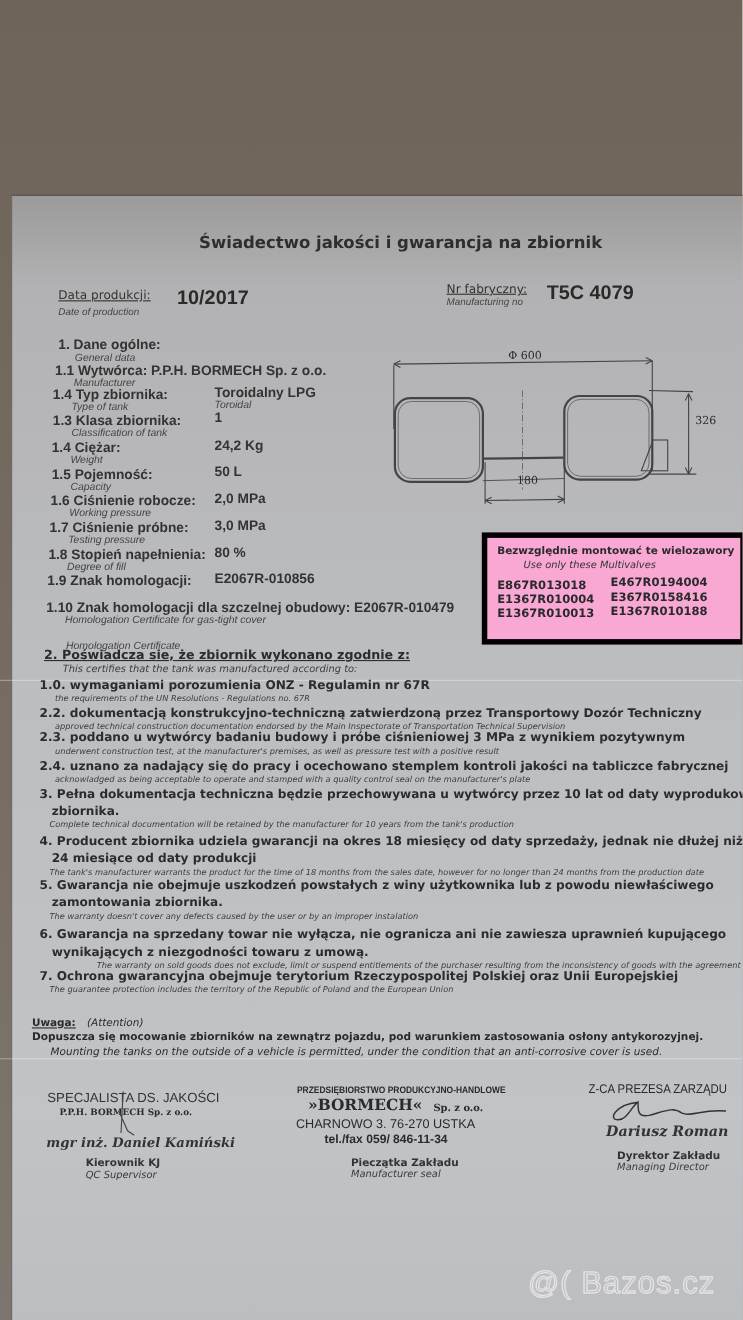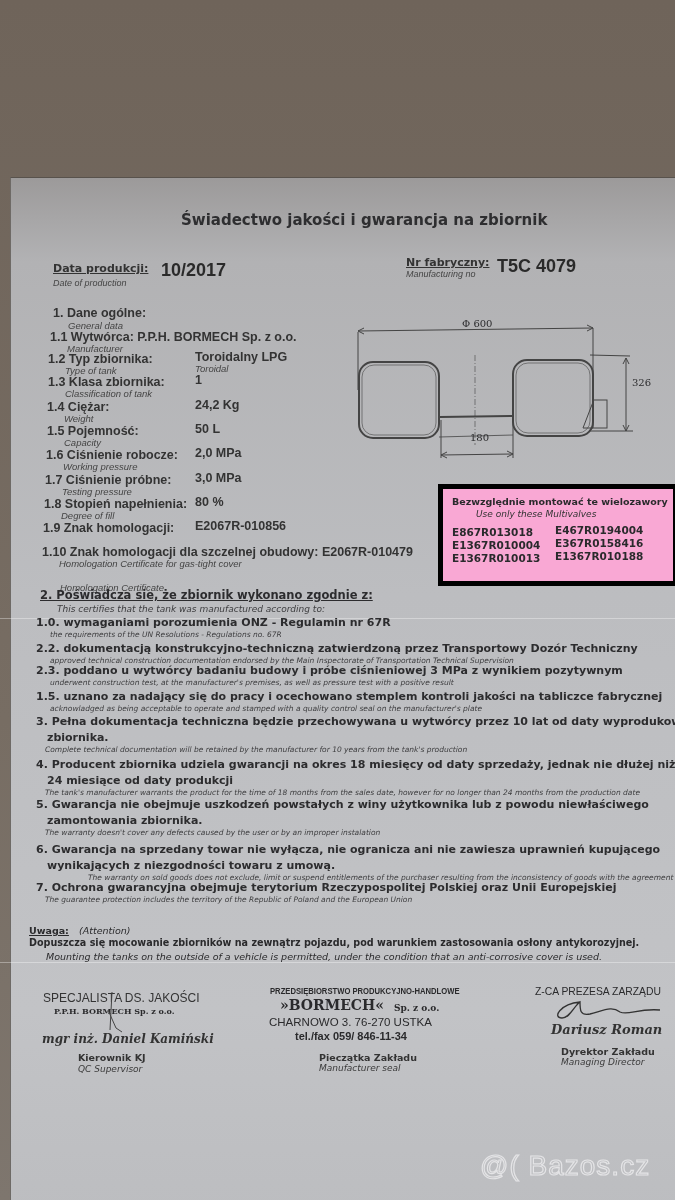--- a/index.html
+++ b/index.html
@@ -8,21 +8,21 @@
     background: linear-gradient(180deg, #6f645a 0%, #776d63 60%, #7e766e 100%);
     font-family: "DejaVu Sans", sans-serif; color:#2a2a2c;
   }
   .paper {
     position:absolute; left:10px; top:177px; width:680px; height:1040px;
     background: linear-gradient(180deg, #9c9a9a 0%, #b2b2b4 8%, #bcbdc0 40%, #c2c3c6 80%, #bcbdc0 100%);
     border-top:1px solid #58524c; border-left:1px solid #6e6a66;
   }
   .abs { position:absolute; white-space:nowrap; }
   .title { left:145px; top:211px; font-size:15px; font-weight:bold; color:#2e2e30;margin-left:36px; }
-  .lbl-u { font-size:11px; font-weight:bold; text-decoration:underline; color:#333; }
+  .lbl-u { font-size:11px; font-weight:normal; text-decoration:underline; color:#333; }
   .en { font-size:9px; font-style:italic; color:#444; font-family:"Liberation Sans", sans-serif; }
   .big { font-size:18px; font-weight:bold; font-family:"Liberation Sans", sans-serif; color:#2a2a2a; }
   .fld { font-size:12.5px; font-weight:bold; font-family:"Liberation Sans", sans-serif; color:#333; }
   .fld-en { font-size:9.5px; font-style:italic; font-family:"Liberation Sans", sans-serif; color:#444; }
   .valtxt { font-size:12.5px; font-weight:bold; font-family:"Liberation Sans", sans-serif; color:#333; }
   .sec { font-size:11px; font-weight:bold; color:#2c2c2e; }
   .sec-en { font-size:7.5px; font-style:italic; color:#3c3c3e; }
   .valves {
     position:absolute; left:438px; top:484px; width:230px; height:92px;
     border:5px solid #000000; background:#f9a8d4;
@@ -58,21 +58,21 @@
 <div class="abs big" style="left:497px;top:256px">T5C 4079</div>
 
 <div class="abs fld" style="left:53px;top:306px">1. Dane ogólne:</div>
 <div class="abs fld-en" style="left:68px;top:320px">General data</div>
 
 <div id="fields">
     <div class="abs fld" style="left: 50px; top: 330px;">1.1 Wytwórca: P.P.H. BORMECH Sp. z o.o.</div>
     <div class="abs fld-en" style="left: 67px; top: 343px;">Manufacturer</div>
     <div class="abs valtxt" style="left: 195px; top: 328px;"></div>
     <div class="abs fld-en" style="left: 195px; top: 341px;"></div>
-    <div class="abs fld" style="left: 48px; top: 352px;">1.2 Typ zbiornika:</div>
+    <div class="abs fld" style="left: 48px; top: 352px;">1.4 Typ zbiornika:</div>
     <div class="abs fld-en" style="left: 65px; top: 365px;">Type of tank</div>
     <div class="abs valtxt" style="left: 195px; top: 350px;">Toroidalny LPG</div>
     <div class="abs fld-en" style="left: 195px; top: 363px;">Toroidal</div>
     <div class="abs fld" style="left: 48px; top: 375px;">1.3 Klasa zbiornika:</div>
     <div class="abs fld-en" style="left: 65px; top: 388px;">Classification of tank</div>
     <div class="abs valtxt" style="left: 195px; top: 373px;">1</div>
     <div class="abs fld-en" style="left: 195px; top: 386px;"></div>
     <div class="abs fld" style="left: 47px; top: 400px;">1.4 Ciężar:</div>
     <div class="abs fld-en" style="left: 64px; top: 413px;">Weight</div>
     <div class="abs valtxt" style="left: 195px; top: 398px;">24,2 Kg</div>
@@ -145,21 +145,21 @@
 
 <div class="abs sec" style="left:40px;top:588px;font-size:11.5px;text-decoration:underline">2. Poświadcza sie, że zbiornik wykonano zgodnie z:</div>
 <div class="abs sec-en" style="left:57px;top:604px;font-size:9px">This certifies that the tank was manufactured according to:</div>
 <div id="certify">
     <div class="abs sec" style="left: 36px; top: 616px;">1.0. wymaganiami porozumienia ONZ - Regulamin nr 67R</div>
     <div class="abs sec-en" style="left: 50px; top: 630px;">the requirements of the UN Resolutions - Regulations no. 67R</div>
     <div class="abs sec" style="left: 36px; top: 642px;">2.2. dokumentacją konstrukcyjno-techniczną zatwierdzoną przez Transportowy Dozór Techniczny</div>
     <div class="abs sec-en" style="left: 50px; top: 656px;">approved technical construction documentation endorsed by the Main Inspectorate of Transportation Technical Supervision</div>
     <div class="abs sec" style="left: 36px; top: 664px;">2.3. poddano u wytwórcy badaniu budowy i próbe ciśnieniowej 3 MPa z wynikiem pozytywnym</div>
     <div class="abs sec-en" style="left: 50px; top: 678px;">underwent construction test, at the manufacturer's premises, as well as pressure test with a positive result</div>
-    <div class="abs sec" style="left: 36px; top: 690px;">1.5. uznano za nadający się do pracy i ocechowano stemplem kontroli jakości na tabliczce fabrycznej</div>
+    <div class="abs sec" style="left: 36px; top: 690px;">2.4. uznano za nadający się do pracy i ocechowano stemplem kontroli jakości na tabliczce fabrycznej</div>
     <div class="abs sec-en" style="left: 50px; top: 704px;">acknowladged as being acceptable to operate and  stamped with a quality control seal on the manufacturer's plate</div>
     <div class="abs sec" style="left: 36px; top: 715px;">3. Pełna dokumentacja techniczna będzie przechowywana u wytwórcy przez 10 lat od daty wyprodukowania</div>
     <div class="abs sec" style="left: 47px; top: 731px;">zbiornika.</div>
     <div class="abs sec-en" style="left: 45px; top: 745px;">Complete technical documentation will be retained by the manufacturer for 10 years from the tank's production</div>
     <div class="abs sec" style="left: 36px; top: 758px;">4. Producent zbiornika udziela gwarancji na okres 18 miesięcy od daty sprzedaży, jednak nie dłużej niż</div>
     <div class="abs sec" style="left: 47px; top: 774px;">24 miesiące od daty produkcji</div>
     <div class="abs sec-en" style="left: 45px; top: 788px;">The tank's manufacturer warrants the product for the time of 18 months from the sales date, however for no longer than 24 months from the production date</div>
     <div class="abs sec" style="left: 36px; top: 798px;">5. Gwarancja nie obejmuje uszkodzeń powstałych z winy użytkownika lub z powodu niewłaściwego</div>
     <div class="abs sec" style="left: 47px; top: 814px;">zamontowania zbiornika.</div>
     <div class="abs sec-en" style="left: 45px; top: 828px;">The warranty doesn't cover any defects caused by the user or by an improper instalation</div>

